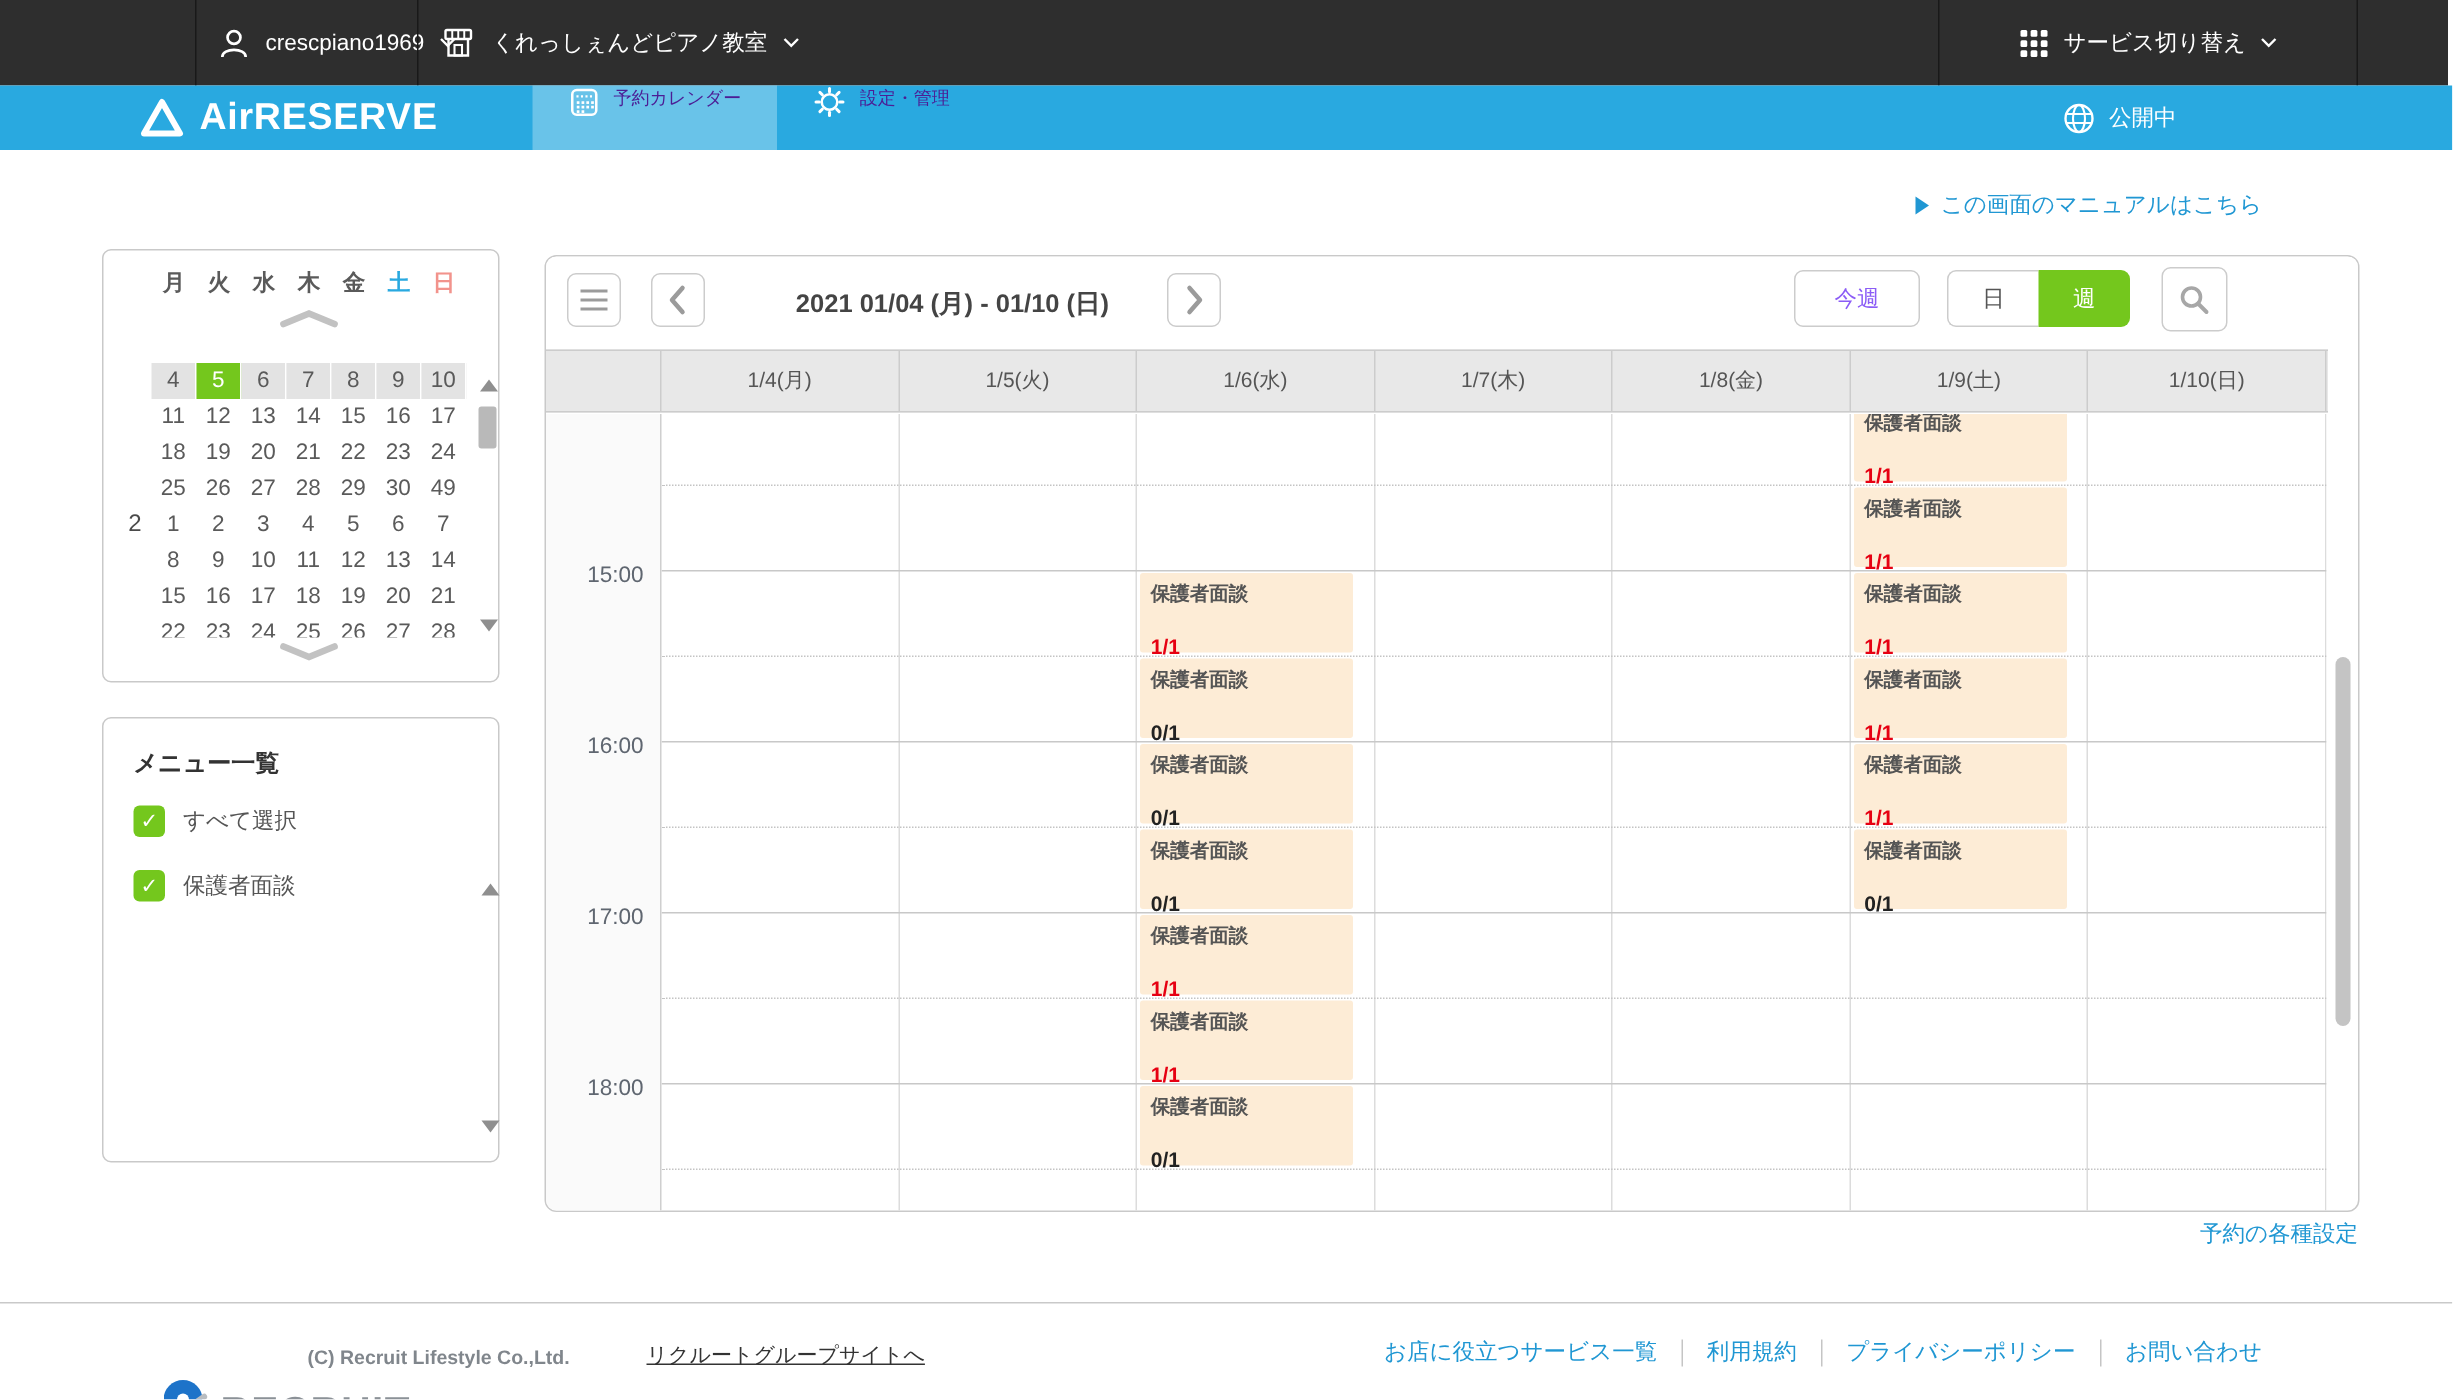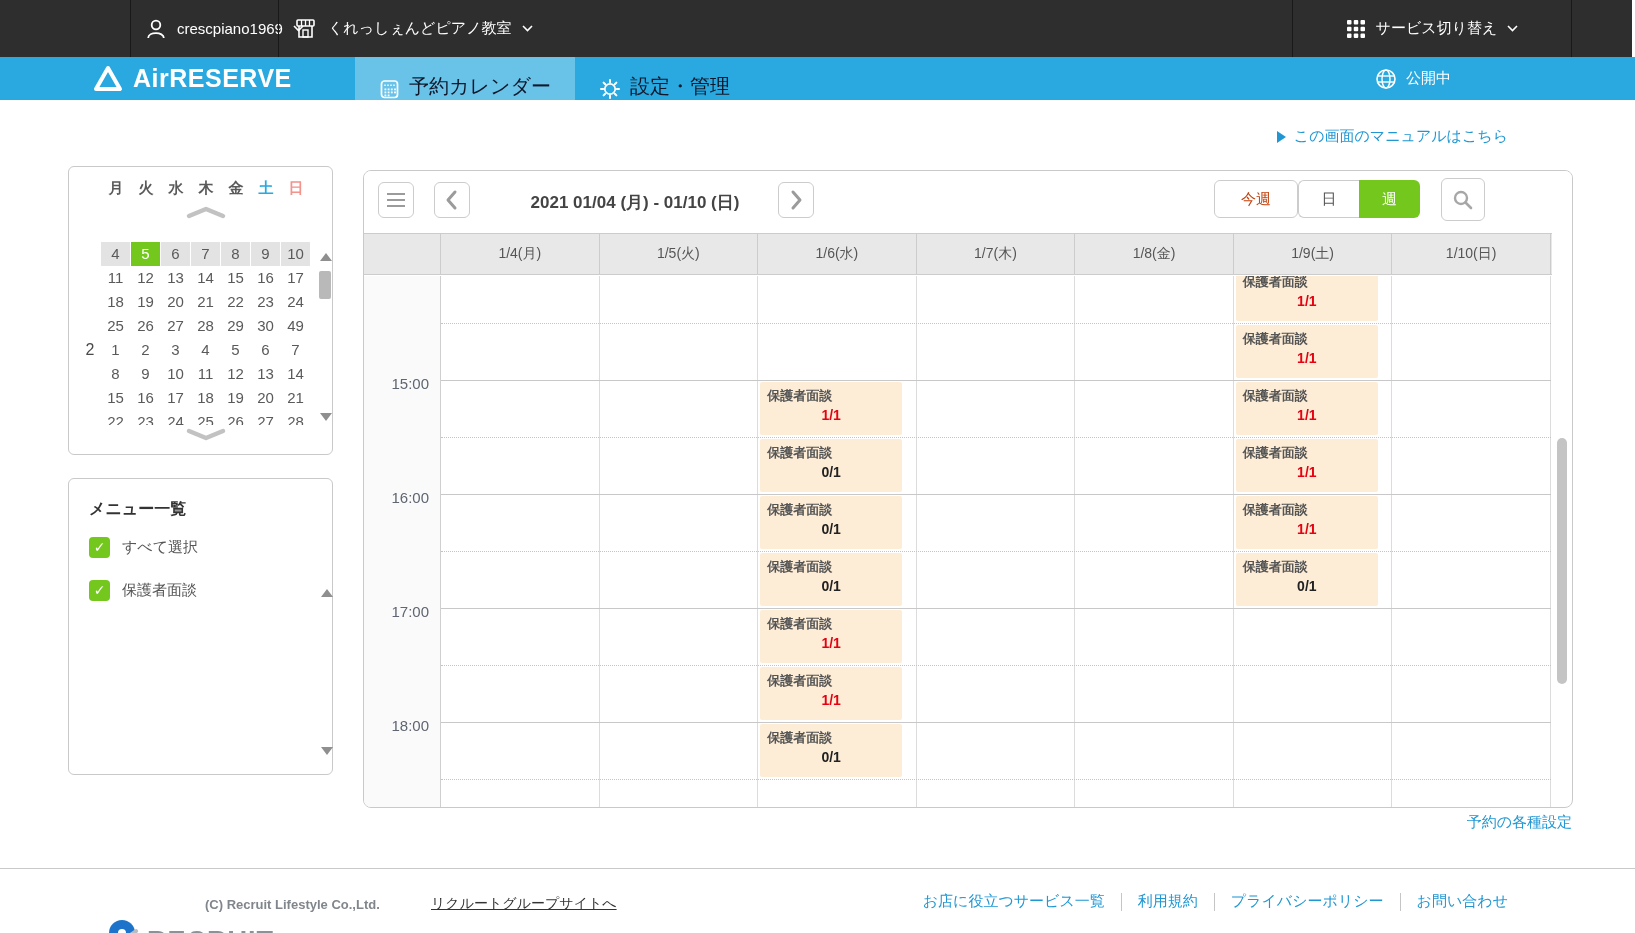--- a/index.html
+++ b/index.html
@@ -22,21 +22,21 @@
   .tb-store{left:278px;width:279px;}
   .tb-service{left:1292px;width:280px;border-right:1px solid #191919;justify-content:center;}
   .tb-label{white-space:nowrap;}
   .chev-down{display:inline-block;flex:0 0 auto;}
 
   
   .bluebar{position:absolute;left:0;top:57px;width:1635px;height:43px;background:var(--blue);}
   .brand{position:absolute;left:93px;top:0;height:43px;display:flex;align-items:center;gap:10px;color:#fff;}
   .brand-text{font-size:25px;font-weight:bold;letter-spacing:.5px;}
   #nav-tabs{position:absolute;left:355px;top:0;height:43px;display:flex;}
-  .nav-tab{height:43px;display:flex;align-items:flex-end;gap:9px;padding:0 24px;color:#0f172a;font-size:20px;cursor:pointer;white-space:nowrap;}
+  .nav-tab{height:43px;display:flex;align-items:flex-start;gap:9px;padding:0 24px;color:#4c1d95;font-size:12px;cursor:pointer;white-space:nowrap;}
   .nav-tab.active{background:var(--tab-overlay);}
   .nav-status{position:absolute;left:1375px;top:0;height:43px;display:flex;align-items:center;gap:9px;color:#fff;font-size:15px;}
 
   
   .manual-link{position:absolute;top:127px;right:127px;color:var(--link);font-size:15px;
                display:flex;align-items:center;gap:8px;cursor:pointer;}
   .tri-right{width:0;height:0;border-left:9px solid var(--link);border-top:6px solid transparent;border-bottom:6px solid transparent;}
 
   
   .card{position:absolute;background:#fff;border:1px solid var(--border);border-radius:6px;}
@@ -73,21 +73,21 @@
   
   .calcard{left:363px;top:170px;width:1210px;height:638px;border-radius:8px;overflow:hidden;}
   .toolbar{position:absolute;left:0;top:0;width:100%;height:62px;background:#fff;}
   .tool-btn{position:absolute;background:#fff;border:1px solid #ccc;border-radius:6px;cursor:pointer;
             display:flex;align-items:center;justify-content:center;}
   .btn-menu{left:14px;top:11px;width:36px;height:36px;flex-direction:column;gap:4px;}
   .btn-menu i{display:block;width:18px;height:2px;background:#9b9b9b;}
   .btn-prev{left:70px;top:11px;width:36px;height:36px;}
   .btn-next{left:414px;top:11px;width:36px;height:36px;}
   .range-title{position:absolute;left:133px;top:20px;width:276px;text-align:center;font-size:17px;font-weight:bold;color:#444;white-space:nowrap;}
-  .btn-today{left:850px;top:9px;width:84px;height:38px;font-size:15px;color:#c2410c;}
+  .btn-today{left:832px;top:9px;width:84px;height:38px;font-size:15px;color:#8b5cf6;}
   .toggle{position:absolute;left:934px;top:9px;height:38px;display:flex;cursor:pointer;}
   .toggle-day{width:61px;height:38px;background:#fff;border:1px solid #ccc;border-right:none;border-radius:6px 0 0 6px;
               display:flex;align-items:center;justify-content:center;font-size:15px;color:#555;}
   .toggle-week{width:61px;height:38px;background:var(--green);border-radius:0 6px 6px 0;
               display:flex;align-items:center;justify-content:center;font-size:15px;color:#fff;}
   .btn-search{left:1077px;top:7px;width:44px;height:43px;}
 
   .grid-header{position:absolute;left:0;top:62px;width:1188px;height:42px;display:flex;
                border-top:1px solid #ccc;border-bottom:1px solid #ccc;background:var(--hdr-gray);}
   .gh-gutter{width:77px;height:100%;border-right:1px solid #ccc;}
@@ -99,21 +99,21 @@
   #time-gutter-inner{position:absolute;left:0;top:-10px;width:77px;height:580px;}
   .time-label{position:absolute;right:12px;width:60px;height:16px;line-height:16px;text-align:right;font-size:15px;color:#5f6670;}
   .days{position:absolute;left:77px;top:0;width:1110px;height:100%;overflow:hidden;}
   #days-inner{position:absolute;left:0;top:-10px;width:1110px;height:580px;}
   .vcol{position:absolute;top:0;height:580px;border-right:1px solid var(--colline);}
   .hline{position:absolute;left:0;width:1110px;height:0;}
   .hline.solid{border-top:1px solid var(--gridline);}
   .hline.dotted{border-top:1px dotted #c4c4c4;}
   .event{position:absolute;width:142px;height:53px;background:var(--event-bg);border-radius:2px;padding:5px 7px;cursor:pointer;}
   .event .ev-title{font-size:13px;font-weight:bold;color:#555;}
-  .event .ev-count{margin-top:2px;font-size:14px;font-weight:bold;color:#222;text-align:center;}
+  .event .ev-count{margin-top:18px;font-size:14px;font-weight:bold;color:#222;}
   .event .ev-count.full{color:var(--red);}
   .cal-scroll{position:absolute;left:1193px;top:267px;width:10px;height:246px;background:#c4c4c4;border-radius:5px;cursor:pointer;}
 
   .settings-link{position:absolute;top:813px;right:63px;color:var(--link);font-size:15px;cursor:pointer;}
 
   
   .footer-divider{position:absolute;left:0;top:868px;width:1635px;height:1px;background:#c9c9c9;}
   .footer-logo{position:absolute;left:75px;top:920px;display:flex;align-items:flex-end;gap:6px;cursor:pointer;padding-left:34px;}
   .arch{position:relative;width:32px;height:36px;}
   .arch .blue{position:absolute;left:0;top:0;width:26px;height:32px;border:9px solid #1d73c9;border-bottom:none;border-radius:14px 14px 0 0;}

